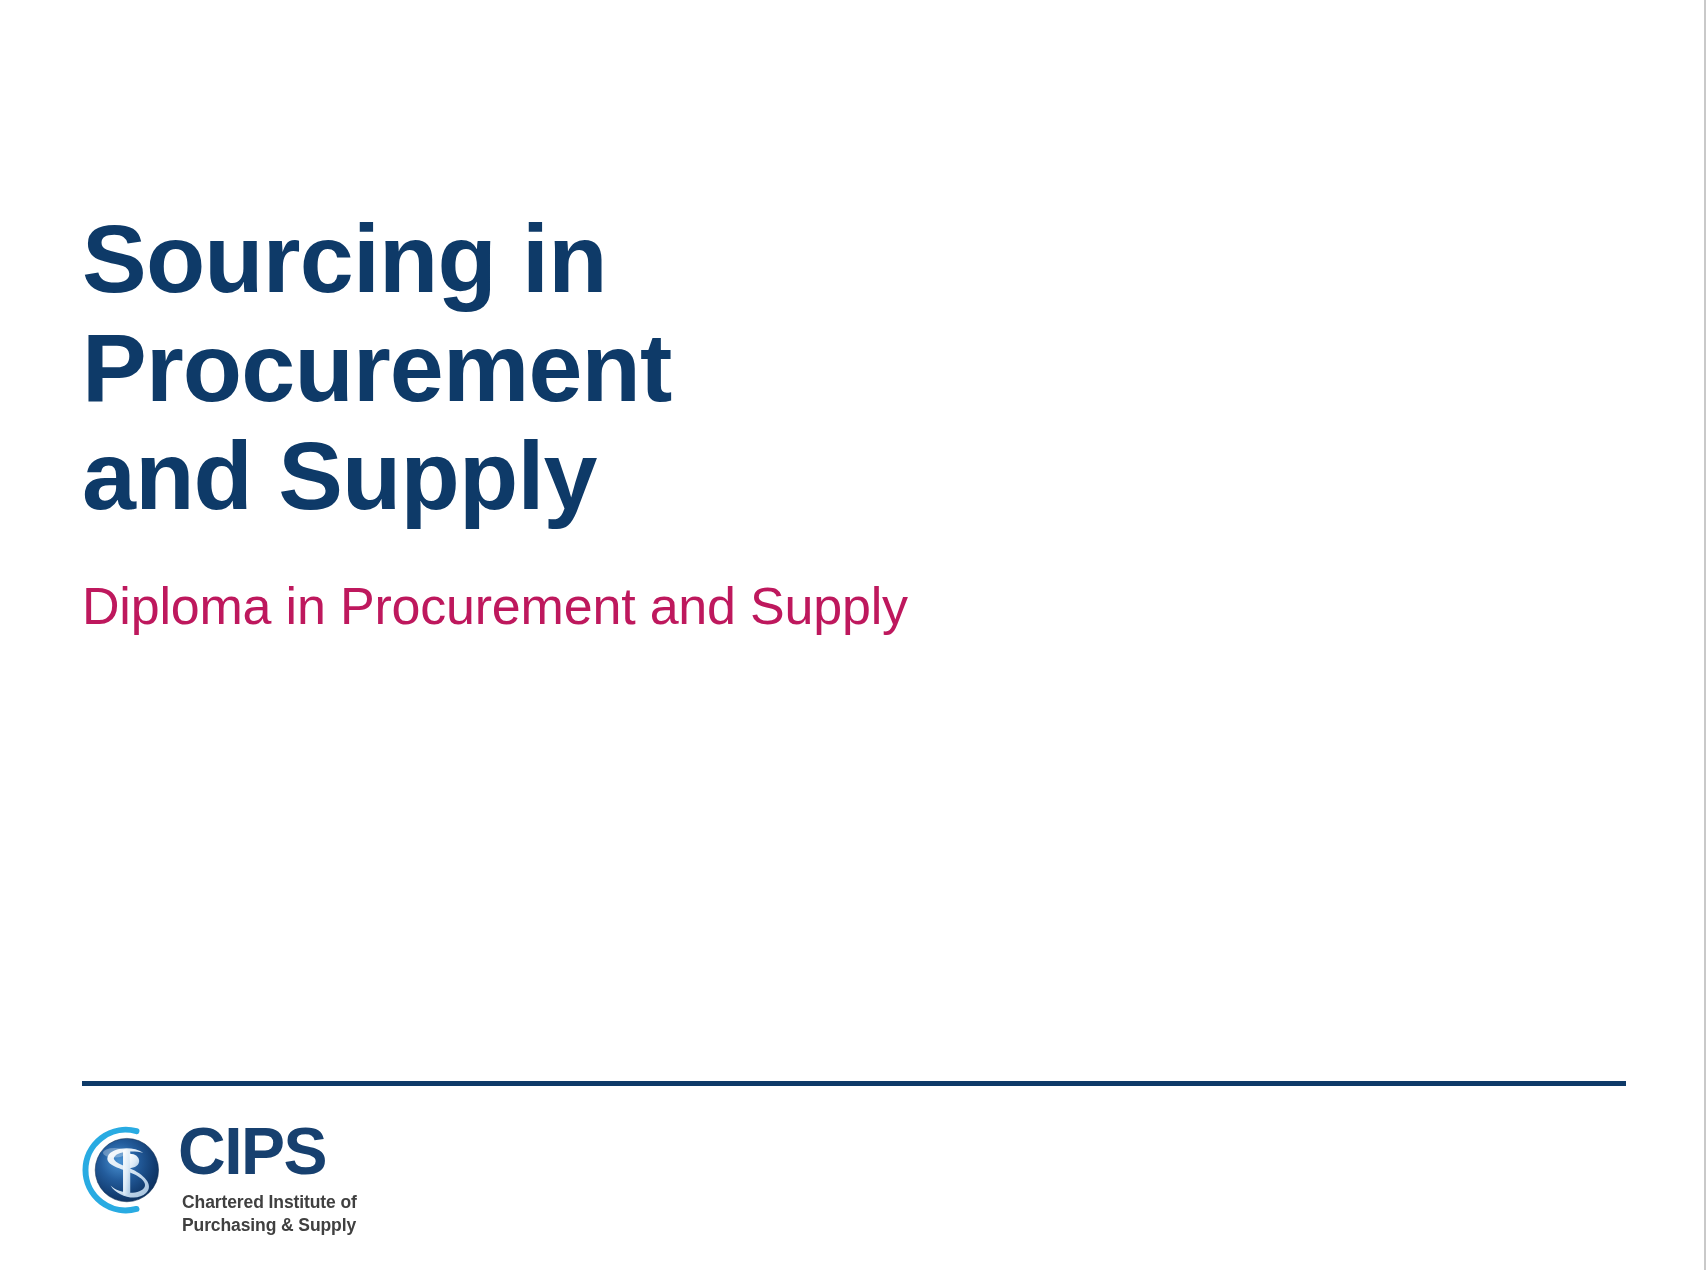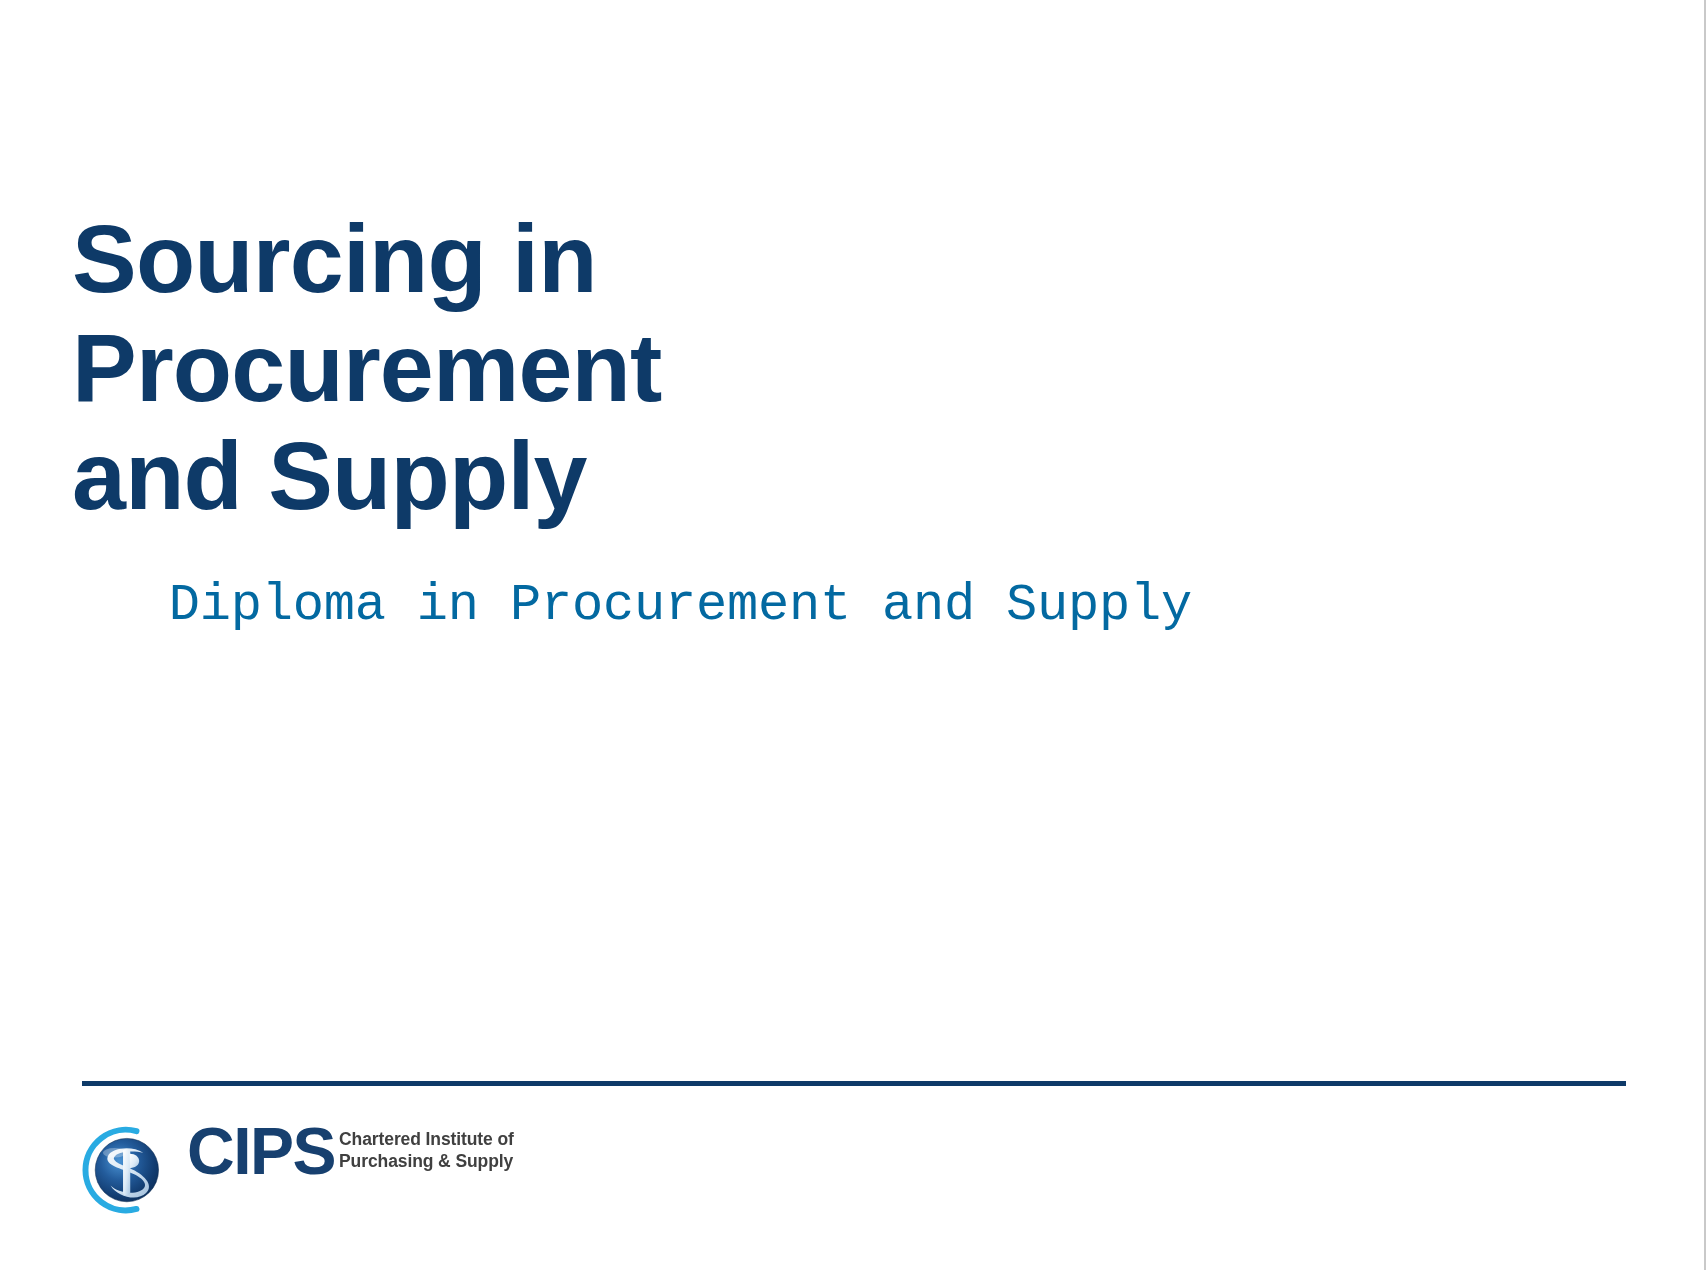--- a/index.html
+++ b/index.html
@@ -18,46 +18,45 @@
     height: 1270px;
     background: #ffffff;
     box-sizing: border-box;
     border-right: 2px solid #c9c9c9;
     overflow: hidden;
   }
 
   
   .title-block {
     position: absolute;
-    left: 72px;
+    left: 82px;
     top: 205px;
     width: 1120px;
   }
 
   .slide-title {
     margin: 0;
     font-family: "Liberation Sans", sans-serif;
     font-size: 97px;
     line-height: 1.12;
     font-weight: 700;
     letter-spacing: -0.8px;
     color: #0E3A68;
     white-space: pre-line;
   }
 
   .slide-subtitle {
     margin: 0;
     padding-top: 44px;
-    font-family: Liberation Mono, monospace;
+    font-family: Liberation Sans, sans-serif;
     font-size: 52px;
     line-height: 1.2;
     font-weight: 400;
     letter-spacing: -0.2px;
-    color: #0369a1;
-    text-align: right;
+    color: #be185d;
   }
 
   
   .footer-rule {
     position: absolute;
     left: 82px;
     top: 1081px;
     width: 1544px;
     height: 5px;
     background: #0E3A68;
@@ -71,23 +70,23 @@
     display: flex;
     align-items: flex-start;
   }
   .logo-emblem {
     width: 96px;
     height: 96px;
     flex: 0 0 auto;
     margin-top: 4px;
   }
   .logo-text {
-    margin-left: 15px;
+    margin-left: 6px;
     display: flex;
-    flex-direction: row;
+    flex-direction: column;
     align-items: flex-start;
   }
   .logo-wordmark {
     font-family: "Liberation Sans", sans-serif;
     font-size: 66px;
     font-weight: 700;
     letter-spacing: -1.5px;
     line-height: 0.96;
     color: #17406F;
   }

